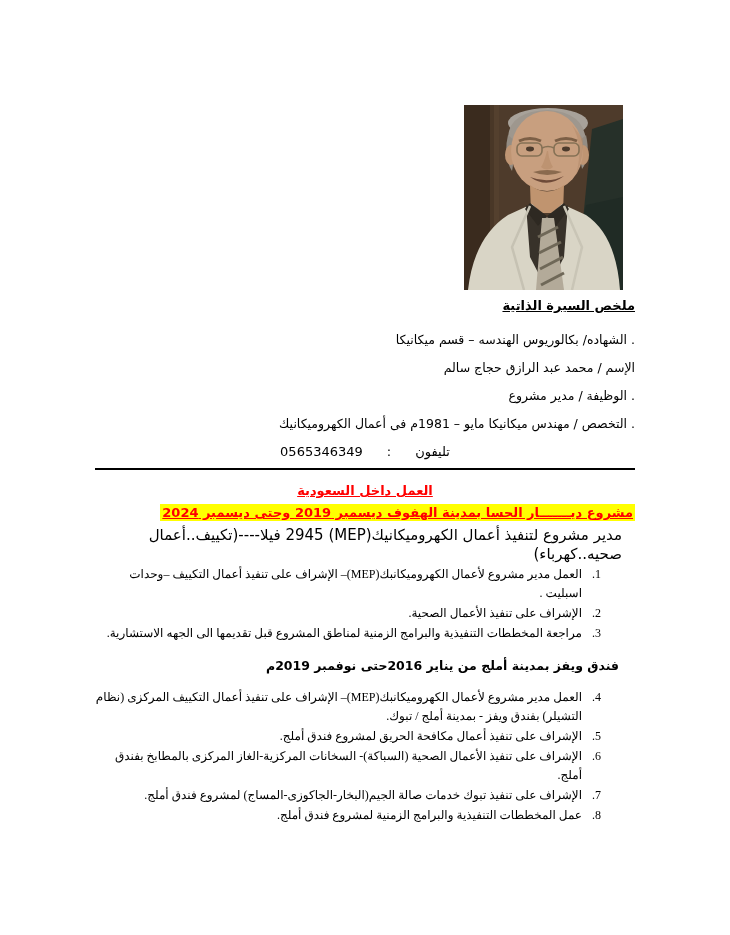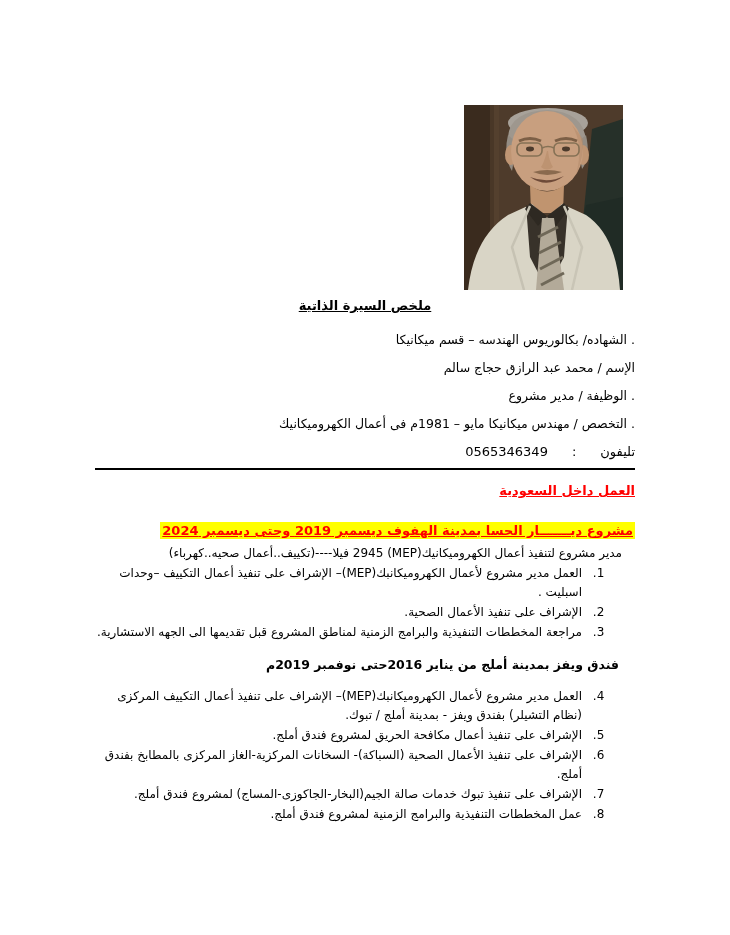--- a/index.html
+++ b/index.html
@@ -15,45 +15,45 @@
     position:absolute; left:464px; top:105px; width:159px; height:185px;
   }
   .photo svg { display:block; width:100%; height:100%; }
 
   .doc {
     position:absolute; top:297px; right:95px; width:540px;
     direction:rtl; text-align:right;
   }
 
   .cv-title {
-    text-align:center; font-size:13px; font-weight:bold;
+    font-size:13px; font-weight:bold;
     text-decoration:underline; line-height:18px; margin-bottom:16px;
   }
   .info-line { font-size:12.5px; line-height:18px; margin-bottom:10px; }
-  .phone-line { font-size:13px; line-height:18px; margin-bottom:7px; }
+  .phone-line { font-size:13px; line-height:18px; margin-bottom:7px;text-align:center; }
   .phone-line .sep { display:inline-block; margin:0 24px; }
 
   .rule { border:none; border-top:2px solid #000; margin:0 0 12px 0; width:100%; }
 
   .sec-header {
-    text-align:right; color:#FF0000; font-weight:bold; font-size:13px;
-    text-decoration:underline; line-height:18px; margin-bottom:18px;
+    text-align:center; color:#FF0000; font-weight:bold; font-size:13px;
+    text-decoration:underline; line-height:18px; margin-bottom:0;
   }
   .hl-yellow-wrap { margin-bottom:2px; line-height:23px; }
   .hl-yellow {
     background:#FFFF00; color:#FF0000; font-weight:bold; font-size:13px;
     text-decoration:underline; padding:1px 2px;margin-top:32px;
   }
-  .intro { font-size:12px; line-height:19px; padding-right:13px; margin-bottom:1px; }
+  .intro { font-size:15px; line-height:19px; padding-right:13px; margin-bottom:1px; }
 
   ol.jobs {
     margin:0; padding-right:46px; font-size:12px;
     list-style-type:decimal; list-style-position:outside;
   }
-  ol.jobs li { line-height:19px; padding-right:7px; margin-bottom:1px; }
+  ol.jobs li { line-height:19px; padding-right:7px; margin-bottom:1px;font-family:Liberation Serif, serif; }
 
   .city-header {
     font-weight:bold; font-size:12.5px; text-decoration:underline;
     line-height:17px; padding-right:10px; margin-top:3px;
   }
   .hl-cyan-wrap { margin-top:3px; line-height:22px; padding-right:10px; }
   .hl-cyan {
     background:#00FFFF; color:#000; font-weight:bold; font-size:12px;
     text-decoration:underline; padding:1px 2px;
   }

